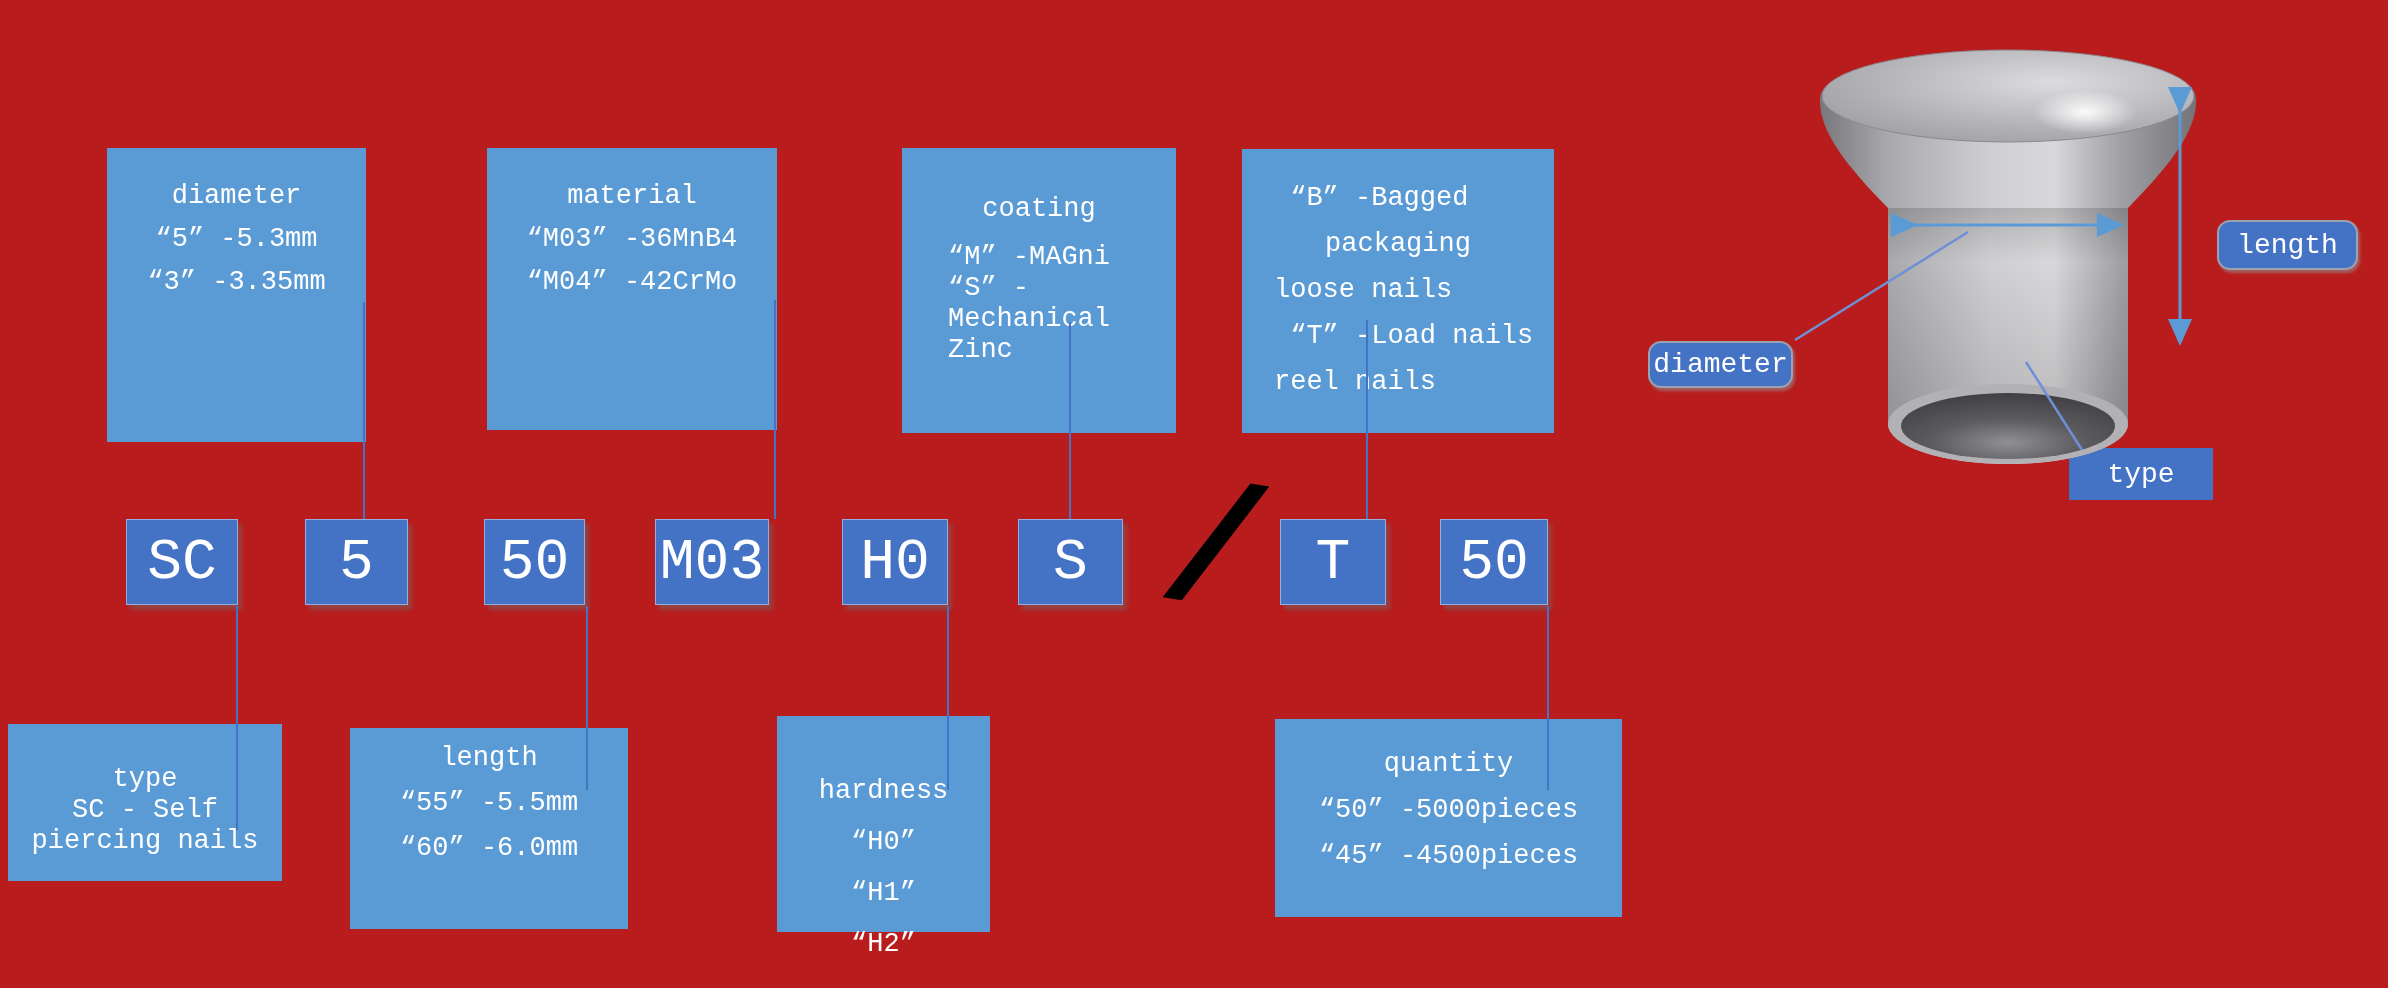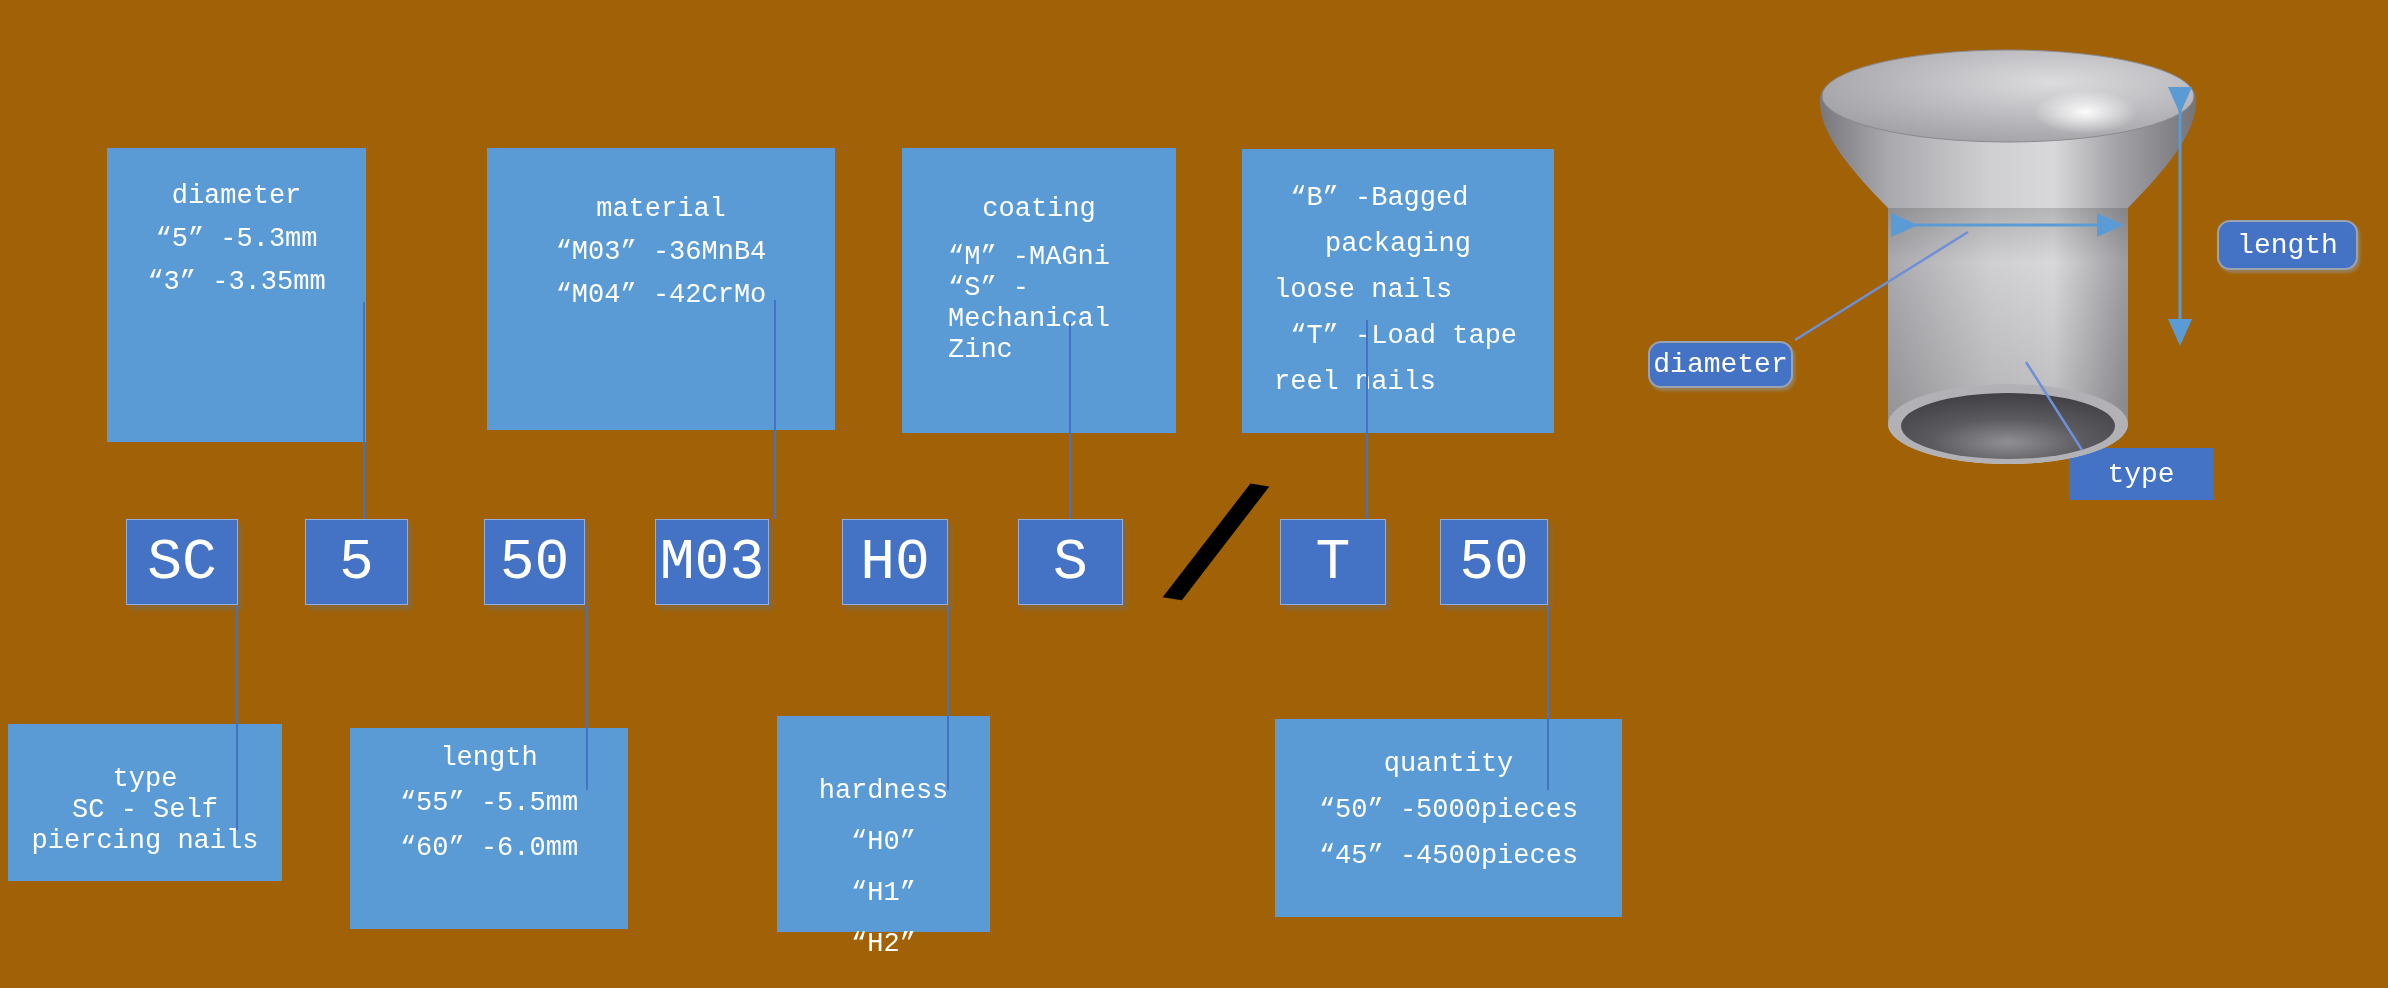--- a/index.html
+++ b/index.html
@@ -1,19 +1,19 @@
 <!DOCTYPE html>
 <html><head>
 <meta charset="utf-8">
 <style>
   html,body{margin:0;padding:0;background:#ffffff;}
   .canvas{
     position:relative;
     width:2388px;height:988px;
-    background:#a16207;
+    background:#b91c1c;
     overflow:hidden;
     font-family:"Liberation Mono","DejaVu Sans Mono",monospace;
   }
   .box{
     position:absolute;
     color:#ffffff;
     box-sizing:border-box;
     text-align:center;
   }
   .light{background:#5B9BD5;}
@@ -61,39 +61,39 @@
 <body>
 
 <div class="canvas">
 
   <div class="box light legend lh43" style="left:107px;top:148px;width:259px;height:294px;padding-top:27px">
     <div class="bline title">diameter</div>
     <div class="bline">“5” -5.3mm</div>
     <div class="bline">“3” -3.35mm</div>
   </div>
 
-  <div class="box light legend lh43" style="left:487px;top:148px;width:348px;height:282px;padding-top:40px">
+  <div class="box light legend lh43" style="left:487px;top:148px;width:290px;height:282px;padding-top:27px">
     <div class="bline title">material</div>
     <div class="bline">“M03” -36MnB4</div>
     <div class="bline">“M04” -42CrMo</div>
   </div>
 
   <div class="box light legend lh31 align-left" style="left:902px;top:148px;width:274px;height:285px;padding-top:46px;--indent:46px">
     <div class="bline title" style="margin-bottom:17px">coating</div>
     <div class="bline">“M” -MAGni</div>
     <div class="bline">“S” -</div>
     <div class="bline">Mechanical</div>
     <div class="bline">Zinc</div>
   </div>
 
   <div class="box light legend lh46 align-left" style="left:1242px;top:149px;width:312px;height:284px;padding-top:26px;--indent:32px">
     <div class="bline"> “B” -Bagged</div>
     <div class="bline title">packaging</div>
     <div class="bline">loose nails</div>
-    <div class="bline"> “T” -Load tape</div>
+    <div class="bline"> “T” -Load nails</div>
     <div class="bline">reel nails</div>
   </div>
 
   <div class="box code" style="left:126px;width:112px">
       <span>SC</span>
     </div>
   <div class="box code" style="left:305px;width:103px">
       <span>5</span>
     </div>
   <div class="box code" style="left:484px;width:101px">

